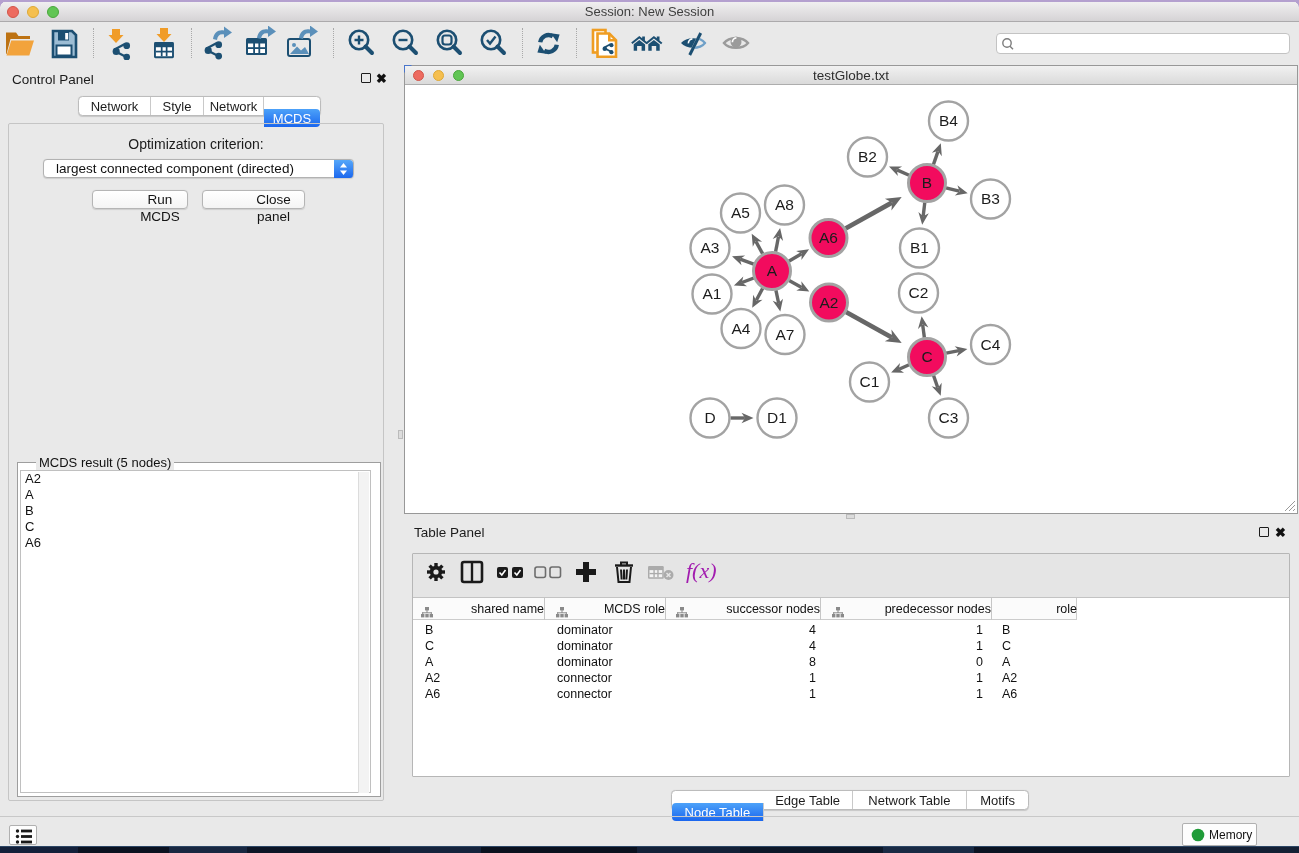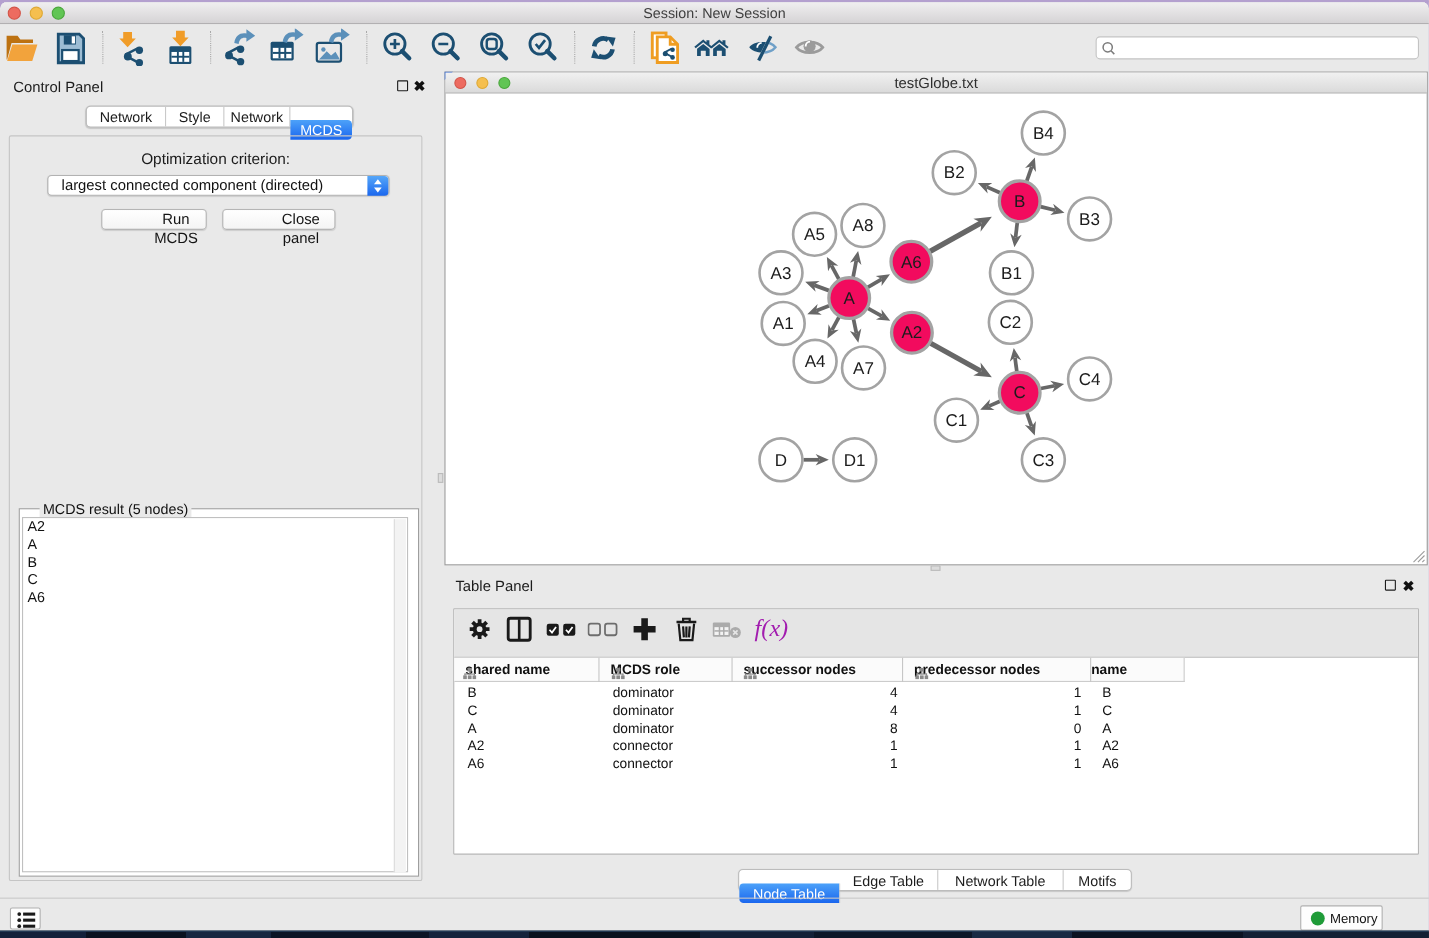--- a/index.html
+++ b/index.html
@@ -33,21 +33,21 @@
 #fslist .li{padding-left:4px;height:16px;line-height:16px;}
 #fsscroll{position:absolute;right:1px;top:1px;width:11px;height:321px;background:#f3f3f3;border-left:1px solid #dcdcdc;}
 
 #netwin{position:absolute;left:404px;top:65px;width:894px;height:449px;background:#fff;border:1px solid #989898;}
 #nettb{position:absolute;left:0;top:0;width:100%;height:19px;background:linear-gradient(#f1f1f1,#dadada);border-bottom:1px solid #adadad;}
 #netwin .tl{top:3.5px;width:11px;height:11px;}
 
 #tp-box{position:absolute;left:412px;top:553px;width:878px;height:224px;background:#fff;border:1px solid #b6b6b6;border-radius:1px;}
 #tp-toolbar{position:absolute;left:0;top:0;width:876px;height:44px;background:#e5e5e5;border-bottom:1px solid #c3c3c3;}
 #tp-header{position:absolute;left:0;top:44px;width:664px;height:22px;background:#fbfbfb;border-bottom:1px solid #cccccc;border-right:1px solid #cccccc;font-size:12.5px;color:#111;}
-.hcell{position:absolute;top:0;height:22px;line-height:22px;text-align:left;text-indent:10px;border-right:1px solid #c6c6c6;font-weight:bold;}
+.hcell{position:absolute;top:0;height:22px;line-height:22px;text-align:right;text-indent:10px;border-right:1px solid #c6c6c6;}
 .hcell:last-child{border-right:none;}
 .hicon{position:absolute;top:5px;text-indent:0;}
 .trow{position:absolute;font-size:12.5px;color:#111;height:16px;line-height:16px;}
 .tnum{position:absolute;font-size:12.5px;color:#111;height:16px;line-height:16px;text-align:right;}
 
 #statusbar{position:absolute;left:0;top:816px;width:1299px;height:30px;border-top:1px solid #c8c8c8;}
 #listbtn{position:absolute;left:9px;top:8px;width:28px;height:20px;background:#fdfdfd;border:1px solid #b0b0b0;border-radius:2px;}
 #membox{position:absolute;left:1182px;top:6px;width:75px;height:23px;background:#fdfdfd;border:1px solid #b0b0b0;border-radius:2px;font-size:12px;color:#111;padding-left:20px;}
 #wall{position:absolute;left:0;top:846px;width:1299px;height:7px;}
 </style></head>
@@ -403,21 +403,21 @@
                 <rect x="4" y="0" width="4" height="3.4"></rect>
                 <rect x="0" y="7" width="3.4" height="3.4"></rect>
                 <rect x="4.3" y="7" width="3.4" height="3.4"></rect>
                 <rect x="8.6" y="7" width="3.4" height="3.4"></rect>
                 <rect x="5.5" y="3" width="1" height="3"></rect>
                 <rect x="1.2" y="5.3" width="9.6" height="1"></rect>
                 <rect x="1.2" y="5.3" width="1" height="2"></rect>
                 <rect x="9.8" y="5.3" width="1" height="2"></rect>
               </g>
             </svg></span>predecessor nodes</div>
-<div class="hcell" style="left:579px;width:85px;text-indent:0;">name</div>
+<div class="hcell" style="left:579px;width:85px;text-indent:0;">role</div>
 </div>
     </div>
 <div style="position:absolute;left:423.0px;top:559px;width:26px;height:26px;"><svg width="26" height="26">
         <g fill="#1a1a1a">
           <circle cx="13" cy="13" r="6.2"></circle>
           <g stroke="#1a1a1a" stroke-width="3.4">
 <line x1="13" y1="4" x2="13" y2="22"></line>
             <line x1="4" y1="13" x2="22" y2="13"></line>
             <line x1="6.6" y1="6.6" x2="19.4" y2="19.4"></line>
             <line x1="19.4" y1="6.6" x2="6.6" y2="19.4"></line>

